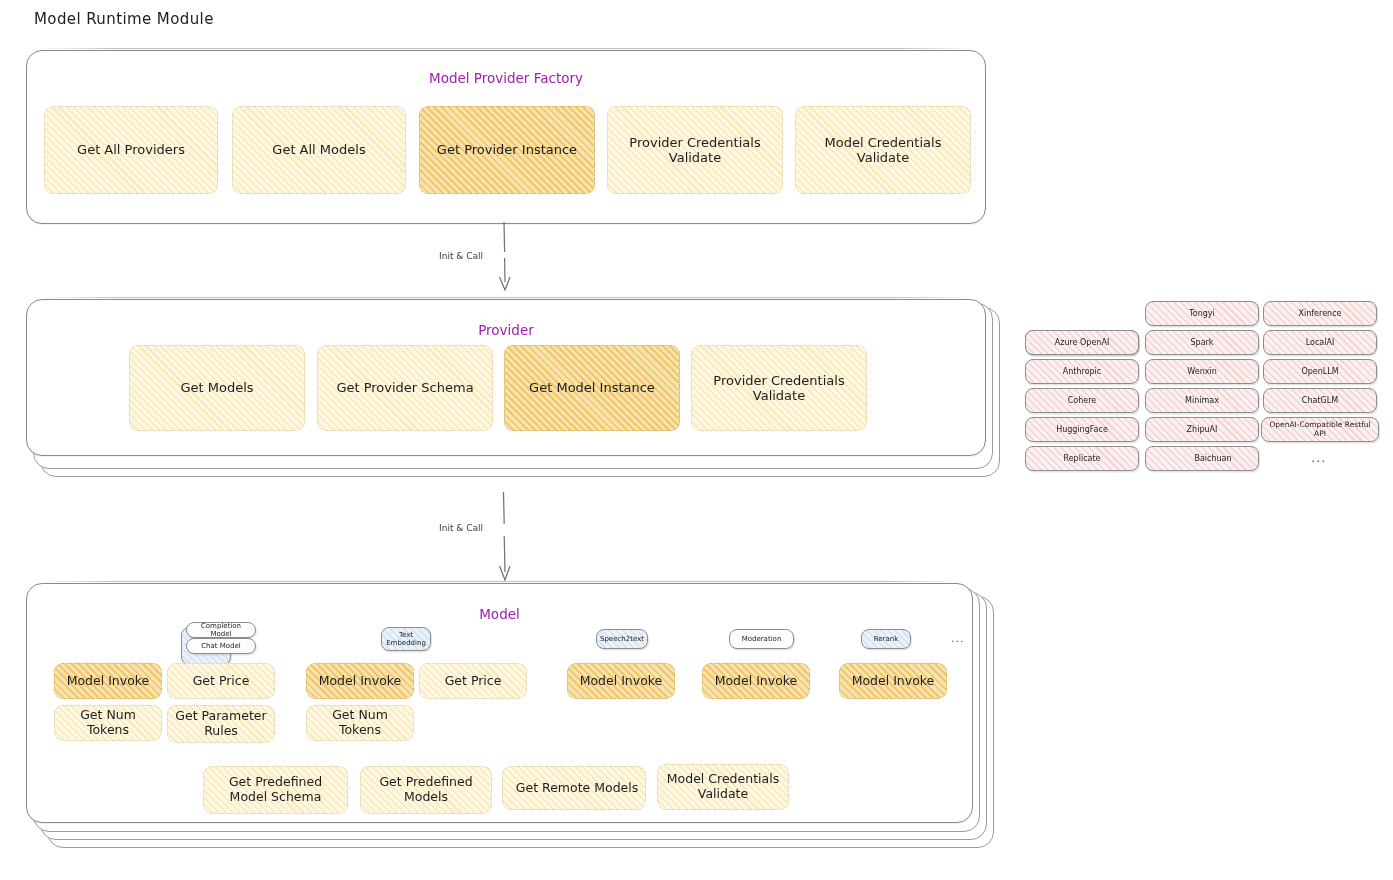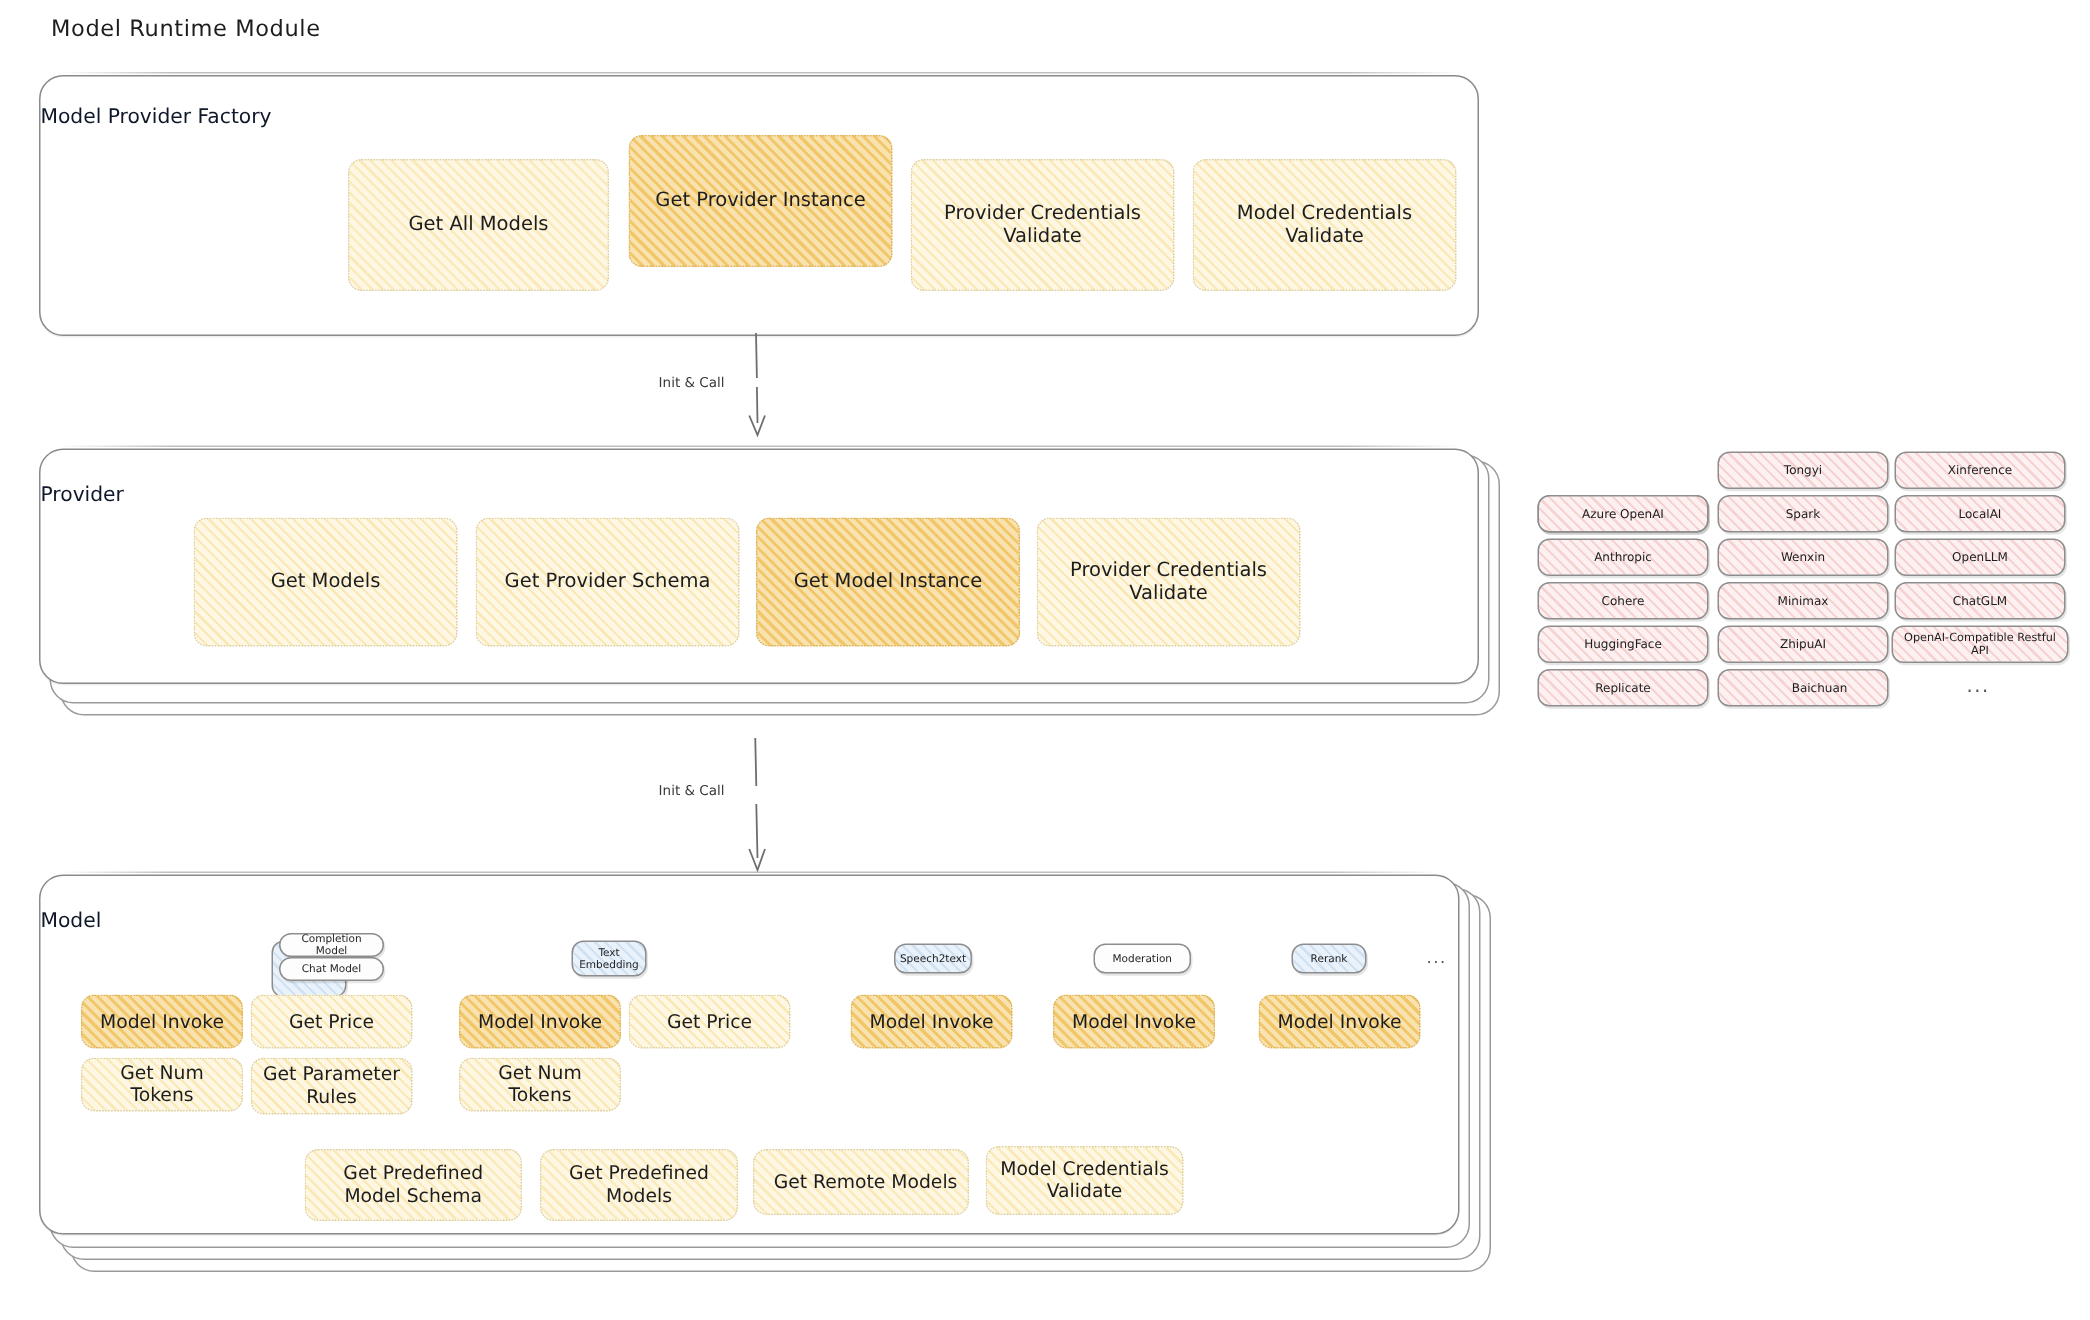--- a/index.html
+++ b/index.html
@@ -27,22 +27,22 @@
     border-radius:16px;
     box-shadow:0 1px 0 rgba(0,0,0,.06);
   }
   .sketch-box::after{
     
     content:"";
     position:absolute;left:12px;right:12px;top:-3px;height:1px;
     background:linear-gradient(90deg,rgba(140,140,140,0) 0%,rgba(140,140,140,.55) 8%,rgba(140,140,140,.55) 92%,rgba(140,140,140,0) 100%);
   }
   .box-title{
-    position:absolute;left:0;right:0;text-align:left;
-    font-size:13.5px;color:#0f172a;
+    position:absolute;left:0;right:0;text-align:center;
+    font-size:13.5px;color:#a21caf;
   }
 
   
   .deck-layer{
     position:absolute;
     background:#fff;
     border:1.2px solid #9a9a9a;
     border-radius:16px;
   }
 
@@ -109,24 +109,27 @@
 <body>
 
 <div class="stage">
 
   <div class="page-title">Model Runtime Module</div>
 
   <div class="sketch-box" style="left:26px;top:50px;width:958px;height:172px;">
     <div class="box-title" style="top:19px;">Model Provider Factory</div>
   </div>
 
+  <div class="chip yellow" style="left:44px;top:106px;width:174px;height:88px;font-size:13px;">
+    <span>Get All Providers</span>
+  </div>
   <div class="chip yellow" style="left:232px;top:106px;width:174px;height:88px;font-size:13px;">
     <span>Get All Models</span>
   </div>
-  <div class="chip amber" style="left:419px;top:90px;width:176px;height:88px;font-size:13px;text-align:right;">
+  <div class="chip amber" style="left:419px;top:106px;width:176px;height:88px;font-size:13px;text-align:right;">
     <span>Get Provider Instance</span>
   </div>
   <div class="chip yellow" style="left:607px;top:106px;width:176px;height:88px;font-size:13px;">
     <span>Provider Credentials Validate</span>
   </div>
   <div class="chip yellow" style="left:795px;top:106px;width:176px;height:88px;font-size:13px;">
     <span>Model Credentials Validate</span>
   </div>
 
   <div class="arrow-wrap" style="left:490px;top:222px;width:30px;height:72px;">

